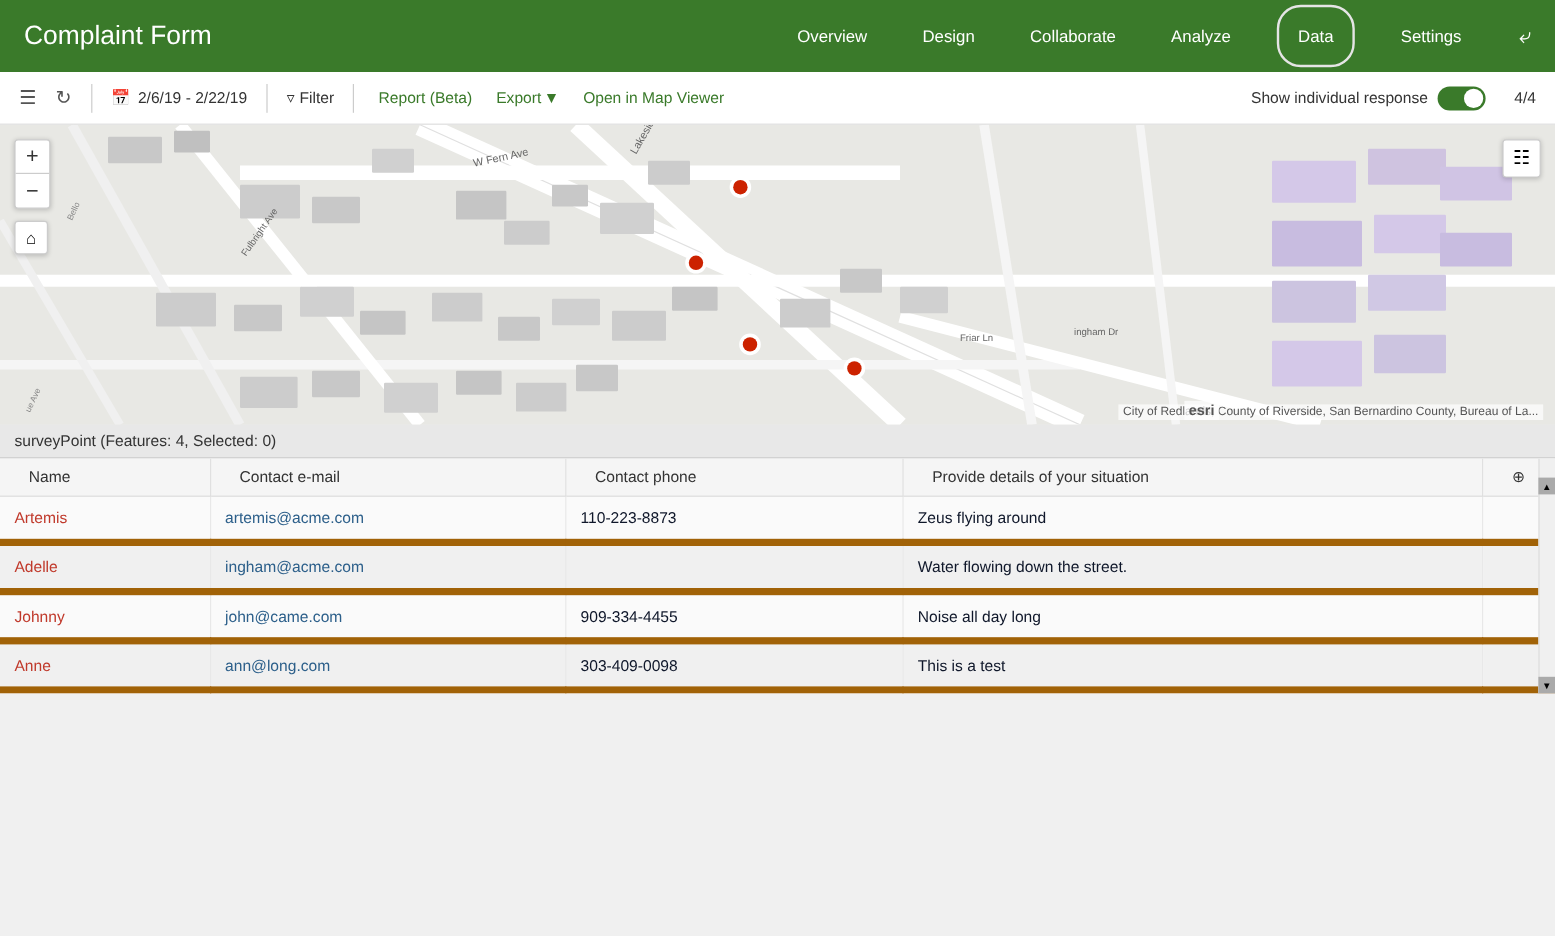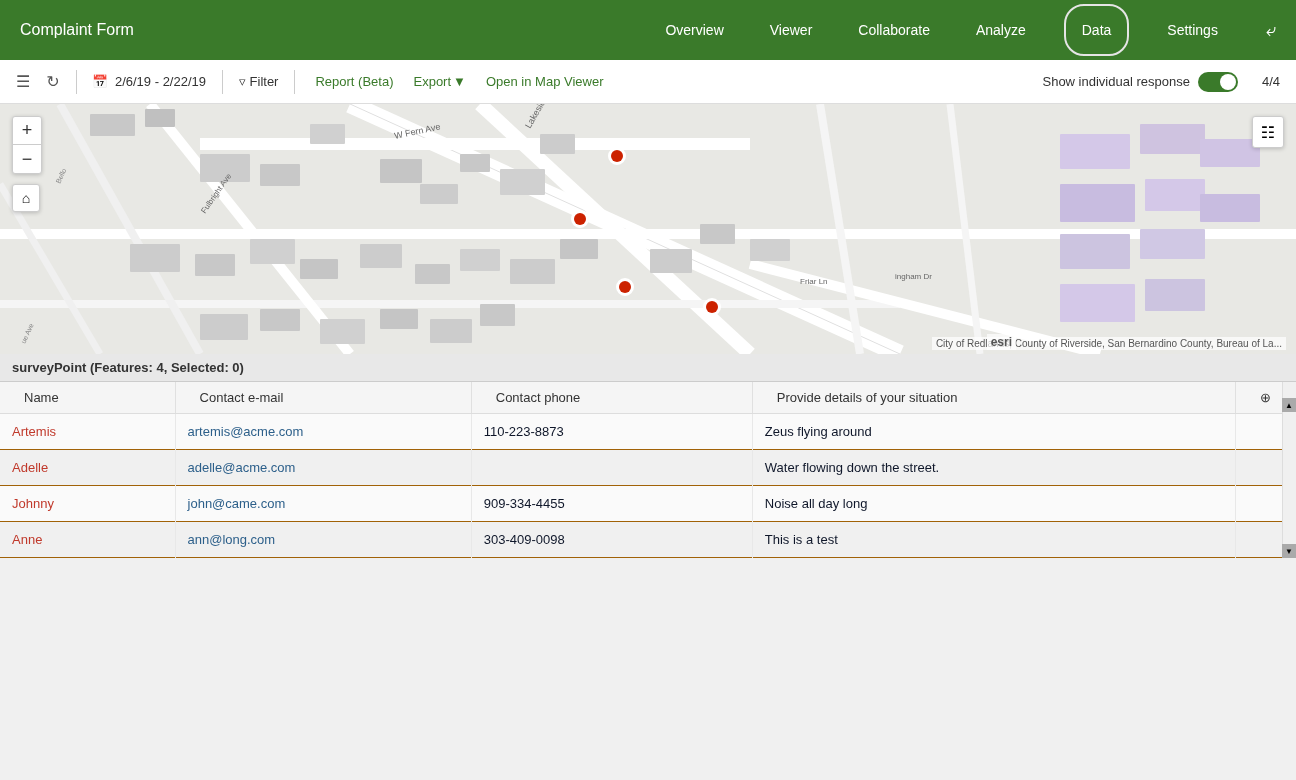--- a/index.html
+++ b/index.html
@@ -8,21 +8,21 @@
     
     .header {
       background: #3a7a2a;
       color: white;
       height: 60px;
       display: flex;
       align-items: center;
       padding: 0 20px;
     }
     .header-title {
-      font-size: 16px;
+      font-size: 22px;
       font-weight: 400;
       color: white;
       flex: 0 0 auto;
     }
     .header-nav {
       display: flex;
       align-items: center;
       margin-left: auto;
       gap: 30px;
     }
@@ -212,21 +212,21 @@
       background: rgba(255,255,255,0.7);
       padding: 1px 4px;
     }
 
     
     .table-header-row {
       background: #e8e8e8;
       padding: 6px 12px;
       font-size: 13px;
       color: #333;
-      font-weight: 700;
+      font-weight: 400;
       border-bottom: 1px solid #ccc;
       display: flex;
       align-items: center;
     }
     .table-container {
       background: white;
       overflow: hidden;
     }
     .data-table {
       width: 100%;
@@ -236,21 +236,21 @@
       background: #f5f5f5;
       border-bottom: 1px solid #ddd;
       border-right: 1px solid #e0e0e0;
       padding: 8px 24px;
       text-align: left;
       font-weight: 400;
       color: #333;
       font-size: 13px;
     }
     .data-table tbody tr {
-      border-bottom: 1px solid #a16207;
+      border-bottom: 6px solid #a16207;
     }
     .data-table tbody tr:nth-child(odd) {
       background: #fafafa;
     }
     .data-table tbody tr:nth-child(even) {
       background: #f0f0f0;
     }
     .data-table tbody td {
       padding: 10px 12px;
       border-right: 1px solid #e8e8e8;
@@ -274,21 +274,21 @@
       overflow: hidden;
     }
   </style>
 </head>
 <body>
 
 <div class="header">
   <span class="header-title">Complaint Form</span>
   <nav class="header-nav">
     <span class="nav-item">Overview</span>
-    <span class="nav-item">Viewer</span>
+    <span class="nav-item">Design</span>
     <span class="nav-item">Collaborate</span>
     <span class="nav-item">Analyze</span>
     <span class="nav-item active">Data</span>
     <span class="nav-item">Settings</span>
     <span class="nav-share">⤶</span>
   </nav>
 </div>
 
 <div class="toolbar">
   <span class="toolbar-icon">☰</span>
@@ -442,21 +442,21 @@
       <tbody id="table-body">
       <tr>
       <td>Artemis</td>
       <td>artemis@acme.com</td>
       <td>110-223-8873</td>
       <td>Zeus flying around</td>
       <td></td>
     </tr>
           <tr>
       <td>Adelle</td>
-      <td>adelle@acme.com</td>
+      <td>ingham@acme.com</td>
       <td></td>
       <td>Water flowing down the street.</td>
       <td></td>
     </tr>
           <tr>
       <td>Johnny</td>
       <td>john@came.com</td>
       <td>909-334-4455</td>
       <td>Noise all day long</td>
       <td></td>

